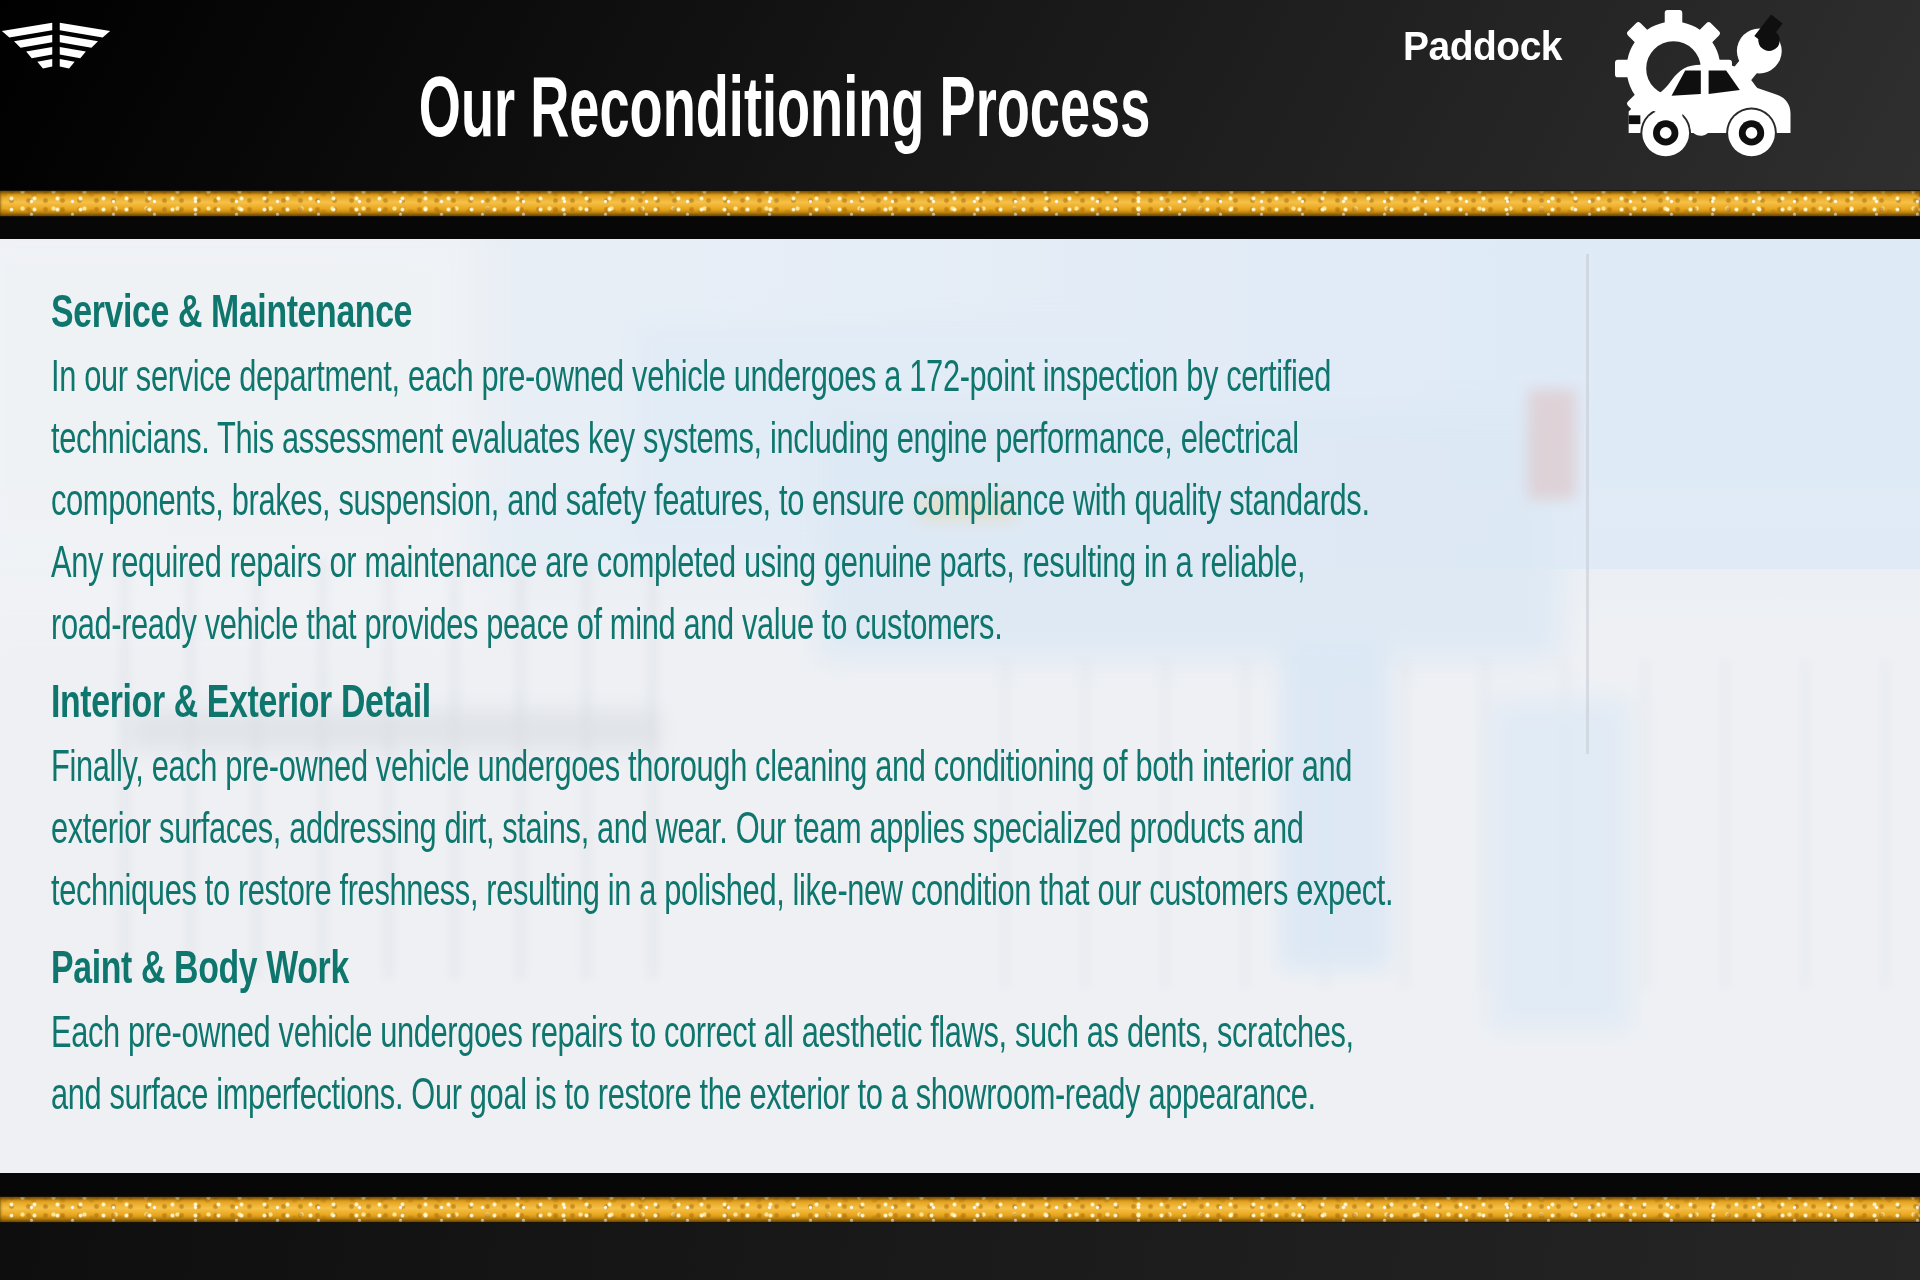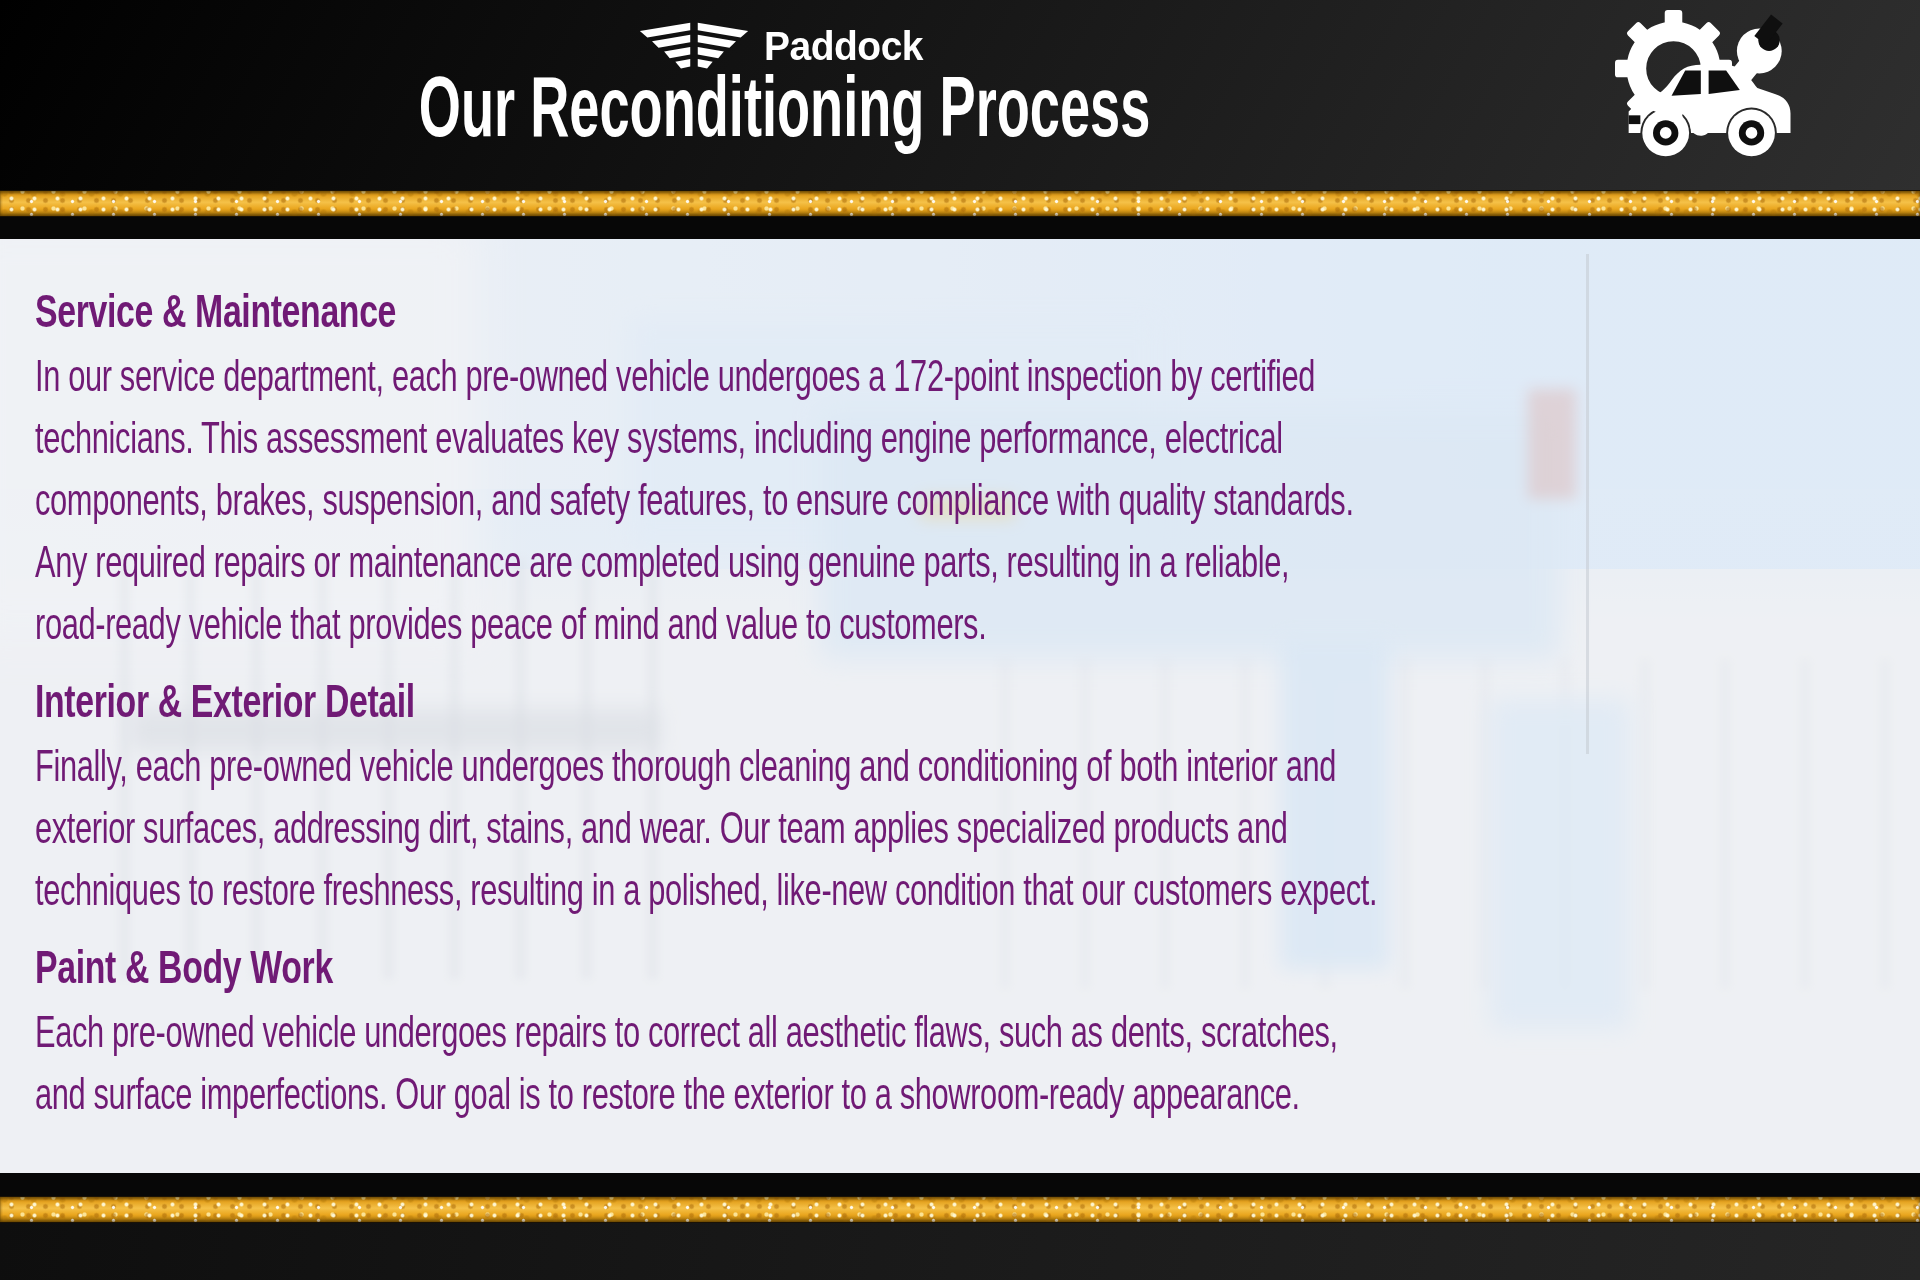--- a/index.html
+++ b/index.html
@@ -8,21 +8,21 @@
     font-family:"Liberation Sans","DejaVu Sans",sans-serif;
     display:flex;flex-direction:column;
   }
   
   .hdr{
     position:relative;height:190px;flex:0 0 auto;
     background:linear-gradient(118deg,#000 0%,#131313 40%,#2f2f2f 100%);
   }
   .brand-row{
     position:absolute;left:0;top:22px;width:1570px;
-    display:flex;justify-content:center;align-items:center;gap:14px;
+    display:flex;justify-content:space-between;align-items:center;gap:14px;
   }
   .brand-text{
     color:#fff;font-weight:bold;font-size:41px;line-height:48px;
     transform:scaleX(.95);transform-origin:0 50%;letter-spacing:-.5px;
   }
   .title-wrap{position:absolute;left:0;top:68px;width:1570px;text-align:center;}
   .page-title{
     display:inline-block;color:#fff;font-weight:bold;font-size:86px;line-height:76px;
     white-space:nowrap;transform:scaleX(.63);transform-origin:50% 50%;
   }
@@ -61,21 +61,21 @@
     filter:blur(4px);opacity:.8;}
   .bg-windows-right{left:1000px;top:420px;width:900px;height:330px;
     background:repeating-linear-gradient(90deg,rgba(145,156,172,.2) 0 10px,rgba(255,255,255,0) 10px 80px);
     filter:blur(5px);opacity:.6;}
   .bg-glass1{left:1280px;top:400px;width:110px;height:330px;background:#bfd9f1;filter:blur(10px);opacity:.9;}
   .bg-glass2{left:1490px;top:460px;width:140px;height:330px;background:#c6ddf2;filter:blur(12px);opacity:.8;}
   .bg-band{left:130px;top:470px;width:530px;height:42px;background:#b9bfc8;filter:blur(10px);opacity:.6;}
   .bg-flagpole{left:1586px;top:15px;width:3px;height:500px;background:#8d98a3;opacity:.55;}
   .bg-flag{left:1528px;top:150px;width:48px;height:110px;background:#c56a5e;filter:blur(7px);opacity:.45;}
   .bg-veil{left:0;top:0;width:1920px;height:938px;background:rgba(242,244,247,.55);}
-  .copy{position:relative;z-index:2;padding:46px 35px 0;color:#701a75;}
+  .copy{position:relative;z-index:2;padding:46px 35px 0;color:#0f766e;margin-left:16px;}
   .sec-h{
     margin:20px 0 8px;font-size:47px;font-weight:bold;line-height:52px;white-space:nowrap;
     transform:scaleX(.72);transform-origin:0 50%;letter-spacing:-.5px;
   }
   .section:first-child .sec-h{margin-top:0;}
   .line{
     font-size:44px;line-height:62px;letter-spacing:-.5px;white-space:nowrap;
     transform:scaleX(.70);transform-origin:0 50%;
   }
   

